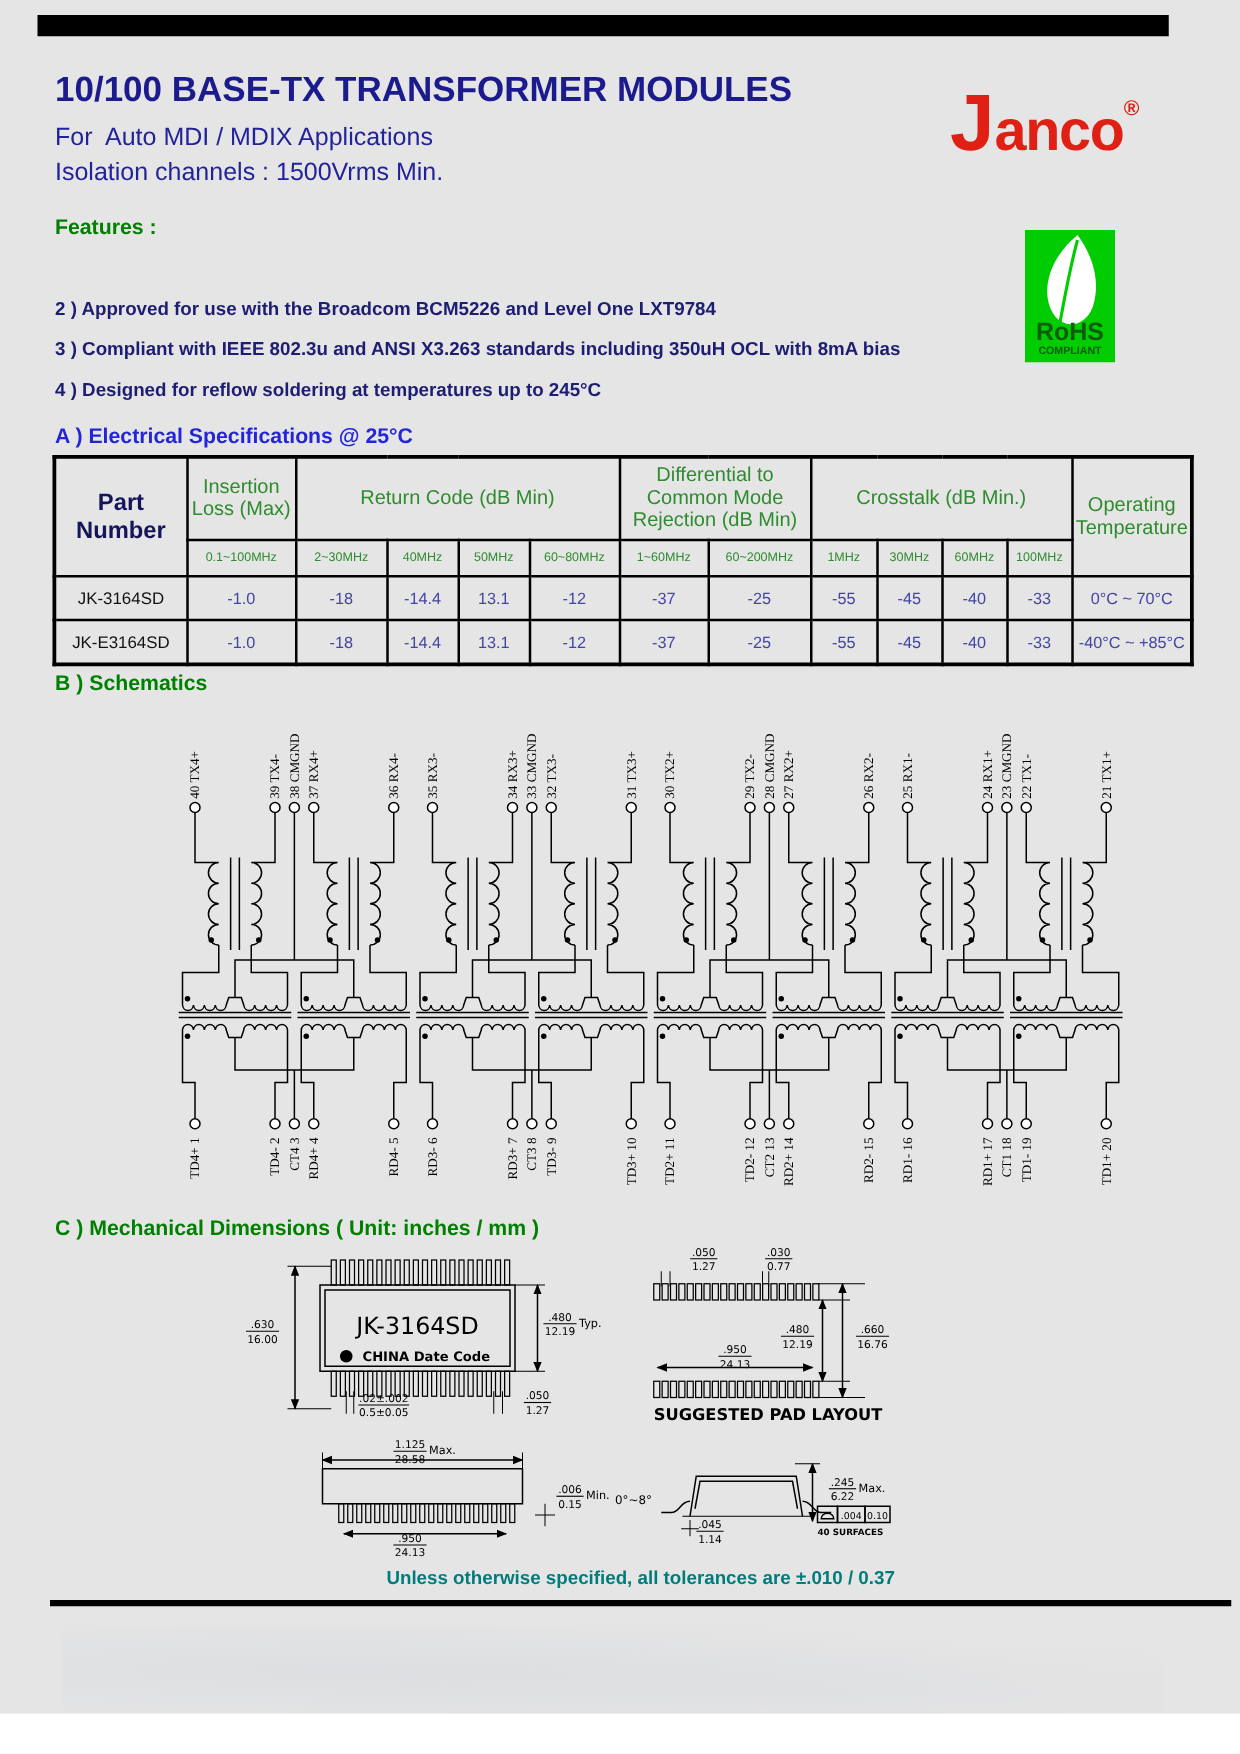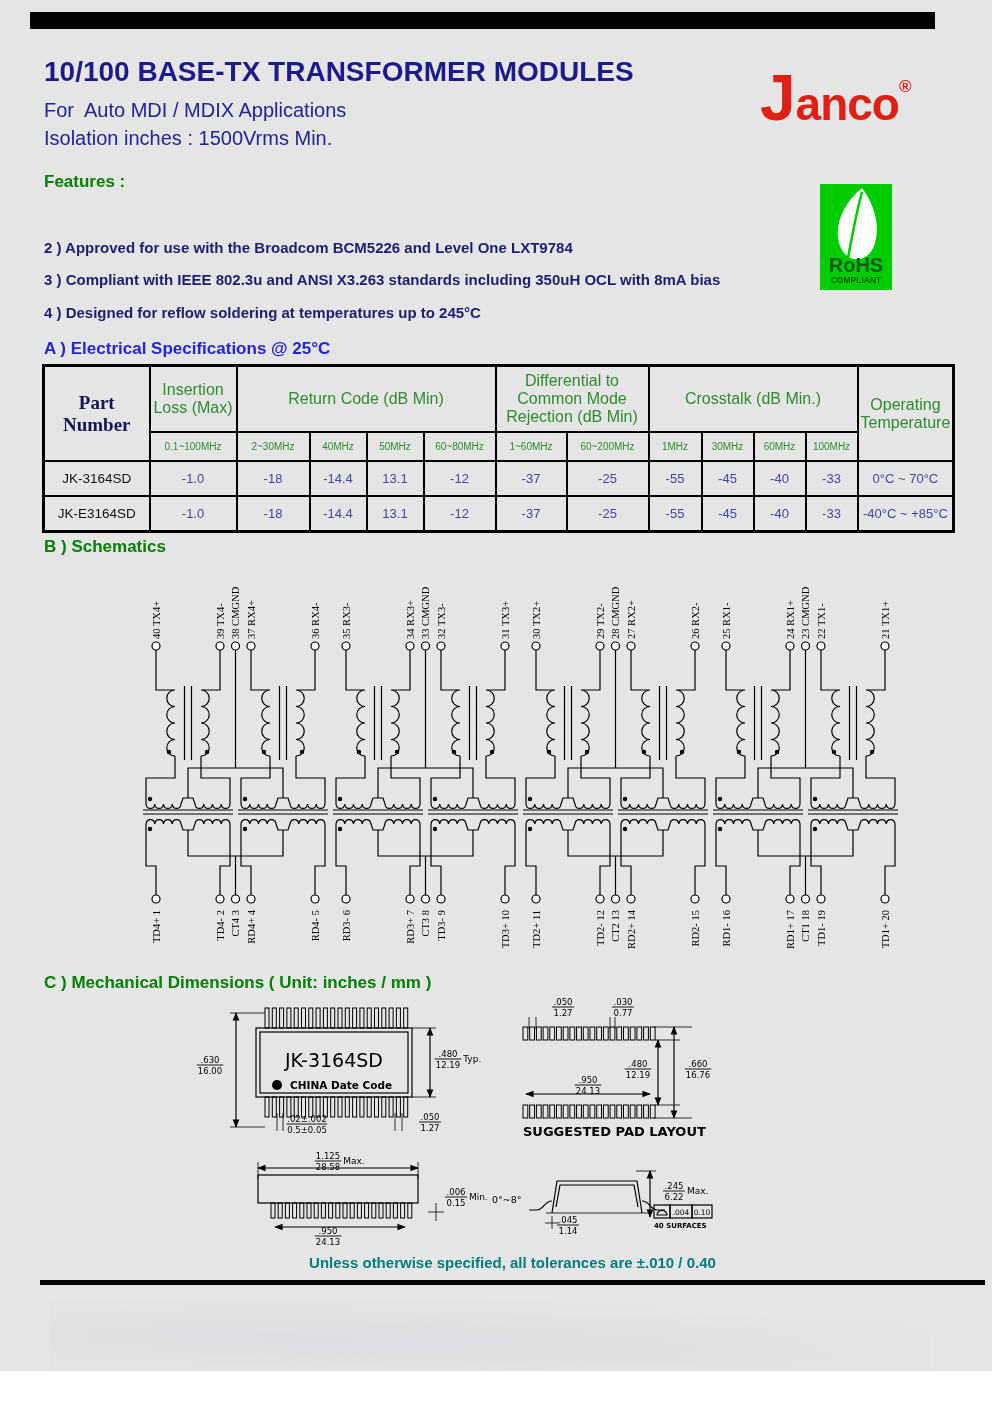--- a/index.html
+++ b/index.html
@@ -16,21 +16,21 @@
   .feat-head{position:absolute;left:44px;top:172px;color:#008000;font-size:17px;font-weight:bold;}
   .feat{position:absolute;left:44px;color:#1d1d73;font-size:15px;font-weight:bold;}
   .f0{top:206px;} .f1{top:239px;} .f2{top:271px;} .f3{top:304px;}
   .rohs{position:absolute;left:820px;top:184px;width:72px;height:106px;}
   .sec-head{position:absolute;left:44px;font-size:17px;font-weight:bold;}
   .secA{top:339px;color:#2424d8;} .secB{top:537px;color:#008000;} .secC{top:973px;color:#008000;}
   table.spec{position:absolute;left:42px;top:364px;border-collapse:collapse;table-layout:fixed;
              border:3px solid #000;}
   table.spec th,table.spec td{border:2px solid #000;text-align:center;padding:1px 2px;overflow:hidden;}
   th.grp{color:#2e8b2e;font-weight:normal;font-size:16px;height:62px;}
-  th.part{color:#15155a;font-weight:bold;font-size:19px;font-family:Liberation Serif, serif;}
+  th.part{color:#15155a;font-weight:bold;font-size:19px;}
   tr.subr th{color:#2e8b2e;font-weight:normal;font-size:10px;height:25px;}
   tr.datar td{height:31px;font-size:13px;color:#4444a4;}
   tr.datar td.pn{color:#111;font-size:13.5px;text-align:center;}
   td.temp{font-size:12px;}
   svg.schem{position:absolute;left:40px;top:558px;}
   svg.schem text{font-family:"Liberation Serif",serif;}
   svg.mech{position:absolute;left:40px;top:995px;}
   svg.mech text{font-family:"DejaVu Sans",sans-serif;fill:#000;}
   .footnote{position:absolute;left:40px;top:1254px;width:945px;text-align:center;
             color:#007c7c;font-size:15px;font-weight:bold;}
@@ -41,21 +41,21 @@
 </style>
 </head>
 <body>
 
 <div class="page">
 
   <div class="topbar"></div>
 
   <div class="title">10/100 BASE-TX TRANSFORMER MODULES</div>
   <div class="sub sub1">For  Auto MDI / MDIX Applications</div>
-  <div class="sub sub2">Isolation inches : 1500Vrms Min.</div>
+  <div class="sub sub2">Isolation channels : 1500Vrms Min.</div>
 
   <div class="logo"><span class="j">J</span><span class="anco">anco</span><span class="reg">®</span></div>
 
   <div class="feat-head">Features :</div>
   <div class="feat f1">2 ) Approved for use with the Broadcom BCM5226 and Level One LXT9784</div>
   <div class="feat f2">3 ) Compliant with IEEE 802.3u and ANSI X3.263 standards including 350uH OCL with 8mA bias</div>
   <div class="feat f3">4 ) Designed for reflow soldering at temperatures up to 245°C</div>
 
   <svg class="rohs" viewBox="0 0 72 106">
     <rect x="0" y="0" width="72" height="106" fill="#00cc00"></rect>
@@ -508,16 +508,16 @@
     <g class="dim" transform="translate(528,230)">
         <text x="0" y="-2.5" text-anchor="middle" font-size="8.5">.045</text>
         <line x1="-10.9" y1="0" x2="10.9" y2="0" stroke="#000" stroke-width="0.9"></line>
         <text x="0" y="9" text-anchor="middle" font-size="8.5">1.14</text>
       </g>
     <text x="641" y="220" text-anchor="middle" font-size="7.5">.004</text>
     <text x="662" y="220" text-anchor="middle" font-size="7.5">0.10</text>
     <text x="614" y="233" font-size="7" font-weight="bold">40 SURFACES</text>
   </svg>
 
-  <div class="footnote">Unless otherwise specified, all tolerances are ±.010 / 0.40</div>
+  <div class="footnote">Unless otherwise specified, all tolerances are ±.010 / 0.37</div>
   <div class="footbar"></div>
   <div class="smudge"></div>
 </div>
 
 </body></html>

